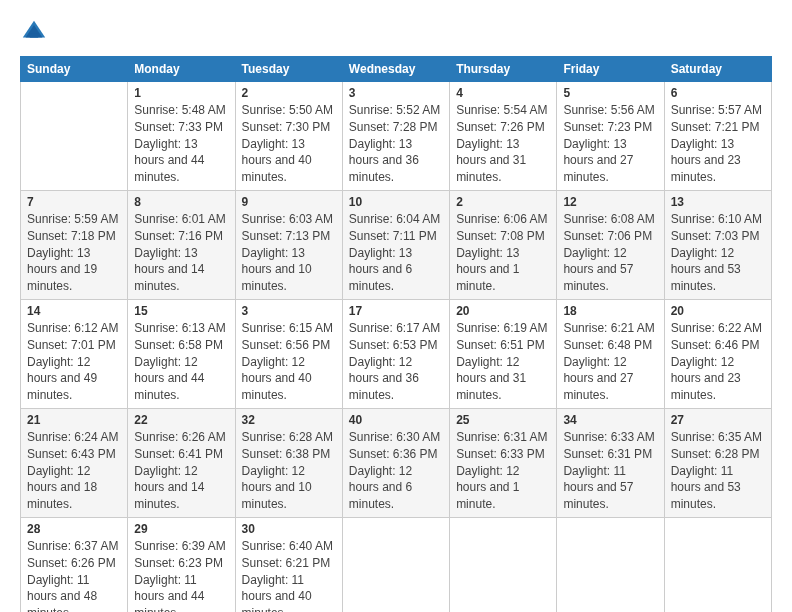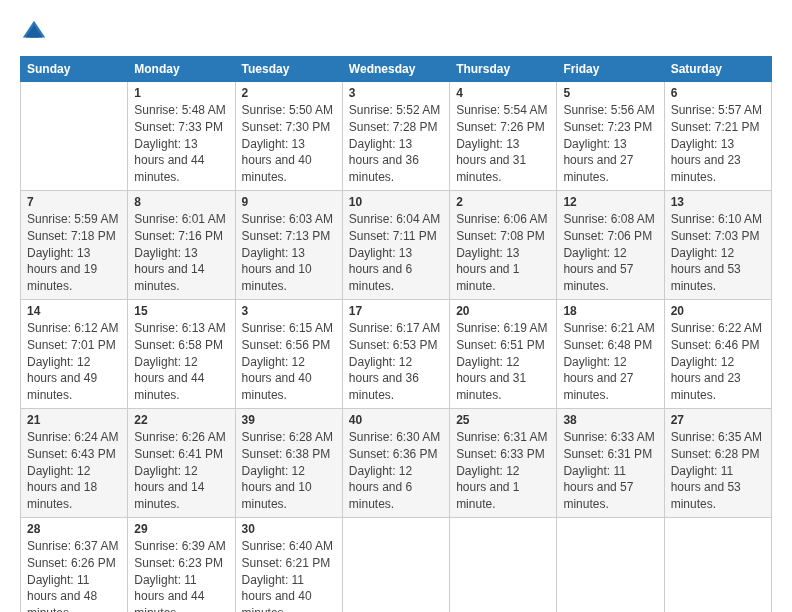--- a/index.html
+++ b/index.html
@@ -218,33 +218,33 @@
         <tr class="row-odd">
           <td>
             <span class="day-number">21</span>
             <div class="cell-info">Sunrise: 6:24 AM<br>Sunset: 6:43 PM<br>Daylight: 12 hours and 18 minutes.</div>
           </td>
           <td>
             <span class="day-number">22</span>
             <div class="cell-info">Sunrise: 6:26 AM<br>Sunset: 6:41 PM<br>Daylight: 12 hours and 14 minutes.</div>
           </td>
           <td>
-            <span class="day-number">39</span>
+            <span class="day-number">32</span>
             <div class="cell-info">Sunrise: 6:28 AM<br>Sunset: 6:38 PM<br>Daylight: 12 hours and 10 minutes.</div>
           </td>
           <td>
             <span class="day-number">40</span>
             <div class="cell-info">Sunrise: 6:30 AM<br>Sunset: 6:36 PM<br>Daylight: 12 hours and 6 minutes.</div>
           </td>
           <td>
             <span class="day-number">25</span>
             <div class="cell-info">Sunrise: 6:31 AM<br>Sunset: 6:33 PM<br>Daylight: 12 hours and 1 minute.</div>
           </td>
           <td>
-            <span class="day-number">38</span>
+            <span class="day-number">34</span>
             <div class="cell-info">Sunrise: 6:33 AM<br>Sunset: 6:31 PM<br>Daylight: 11 hours and 57 minutes.</div>
           </td>
           <td>
             <span class="day-number">27</span>
             <div class="cell-info">Sunrise: 6:35 AM<br>Sunset: 6:28 PM<br>Daylight: 11 hours and 53 minutes.</div>
           </td>
         </tr>
         <tr class="row-even">
           <td>
             <span class="day-number">28</span>

